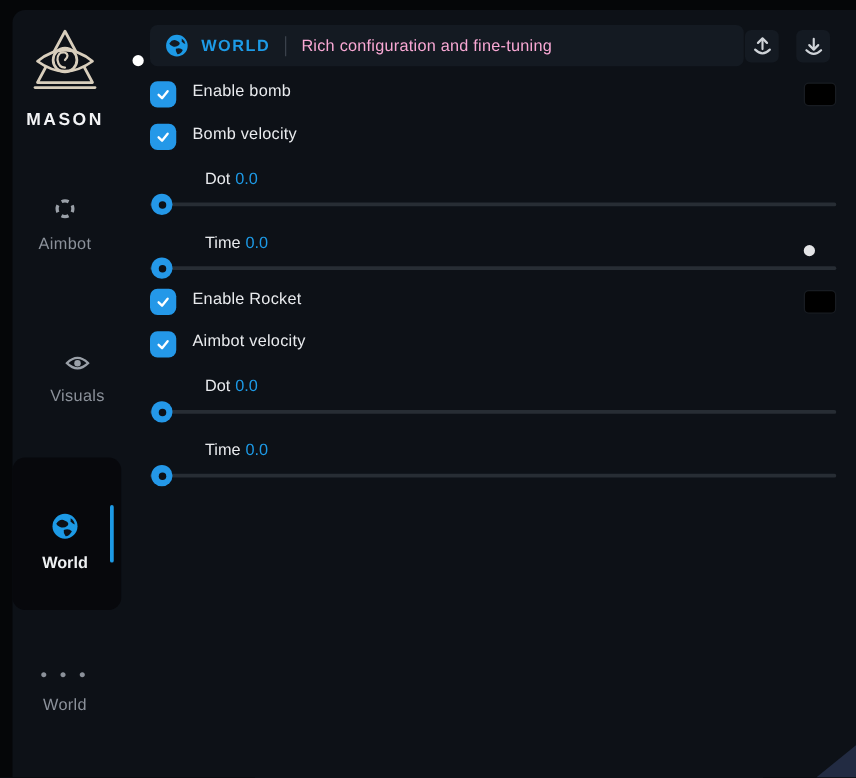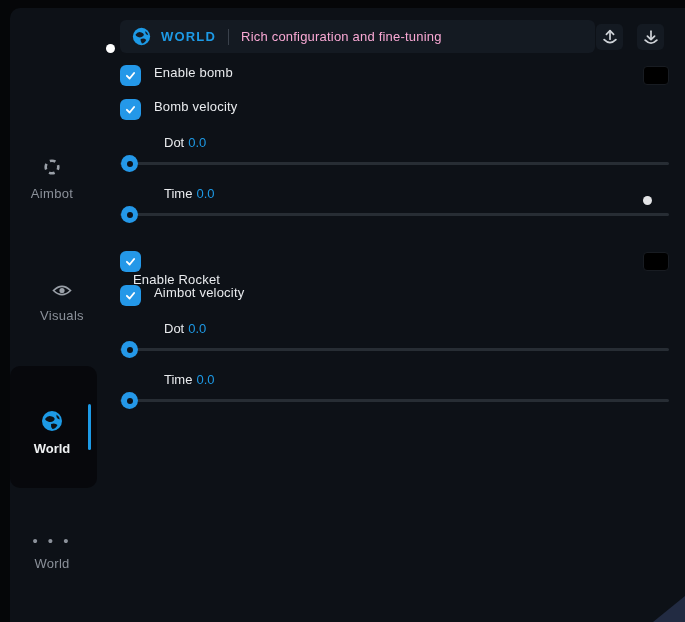--- a/index.html
+++ b/index.html
@@ -47,21 +47,21 @@
   .icon-btn {
     position:absolute; top:16px; width:27px; height:26px;
     background:#141a22; border:none; border-radius:5px;
     display:flex; align-items:center; justify-content:center; cursor:pointer;
   }
   .btn-upload { left:586px; }
   .btn-download { left:627px; }
   
   .content { position:absolute; left:110px; top:44px; width:549px; }
   .toggle-row { position:relative; display:flex; align-items:flex-start; margin-top:13px; height:21px; }
-  .toggle-row.after-slider { margin-top:28px;flex-direction:column; }
+  .toggle-row.after-slider { margin-top:8px; }
   .checkbox {
     width:21px; height:21px; border-radius:6px; background:#2498e8;
     display:flex; align-items:center; justify-content:center; cursor:pointer; flex:none;
   }
   .toggle-label { margin-left:13px; font-size:13px; color:#e9ebee; letter-spacing:.2px; }
   .swatch {
     position:absolute; right:0; top:1px; width:26px; height:19px;
     background:#000; border-radius:4px; border:1px solid #181c22; cursor:pointer;
   }
   .slider-label { margin-top:15px; font-size:13px; color:#e9ebee; height:15px;margin-left:44px; }
@@ -86,20 +86,32 @@
   }
   svg { display:block; }
 </style>
 </head>
 <body>
 
 <div class="window">
 
   <div class="sidebar">
 
+    <div class="brand">
+      <span class="brand-logo">
+        <svg width="58" height="56" viewBox="0 0 58 56" fill="none" stroke="#d8cebc" stroke-width="2.2" stroke-linecap="round" stroke-linejoin="round">
+          <path d="M29 3 L51 44 L7 44 Z"></path>
+          <path d="M5 48 L53 48"></path>
+          <path d="M7 27 Q29 9 51 27 Q29 43 7 27 Z" fill="#0d1117"></path>
+          <circle cx="29" cy="26" r="9.5"></circle>
+          <path d="M29 26 q4 -4 0 -6 q-6 -1 -6 6 q1 6 6 6" stroke-width="1.8"></path>
+        </svg>
+      </span>
+      <div class="brand-name">MASON</div>
+    </div>
 
     <div class="nav-item nav-aimbot">
       <span style="display:inline-block">
         <svg width="18" height="18" viewBox="0 0 18 18" fill="none">
           <circle cx="9" cy="9" r="6.3" stroke="#9aa0a8" stroke-width="2.6" stroke-dasharray="5.8 4.1" stroke-dashoffset="3"></circle>
         </svg>
       </span>
       <span class="nav-label">Aimbot</span>
     </div>
 

